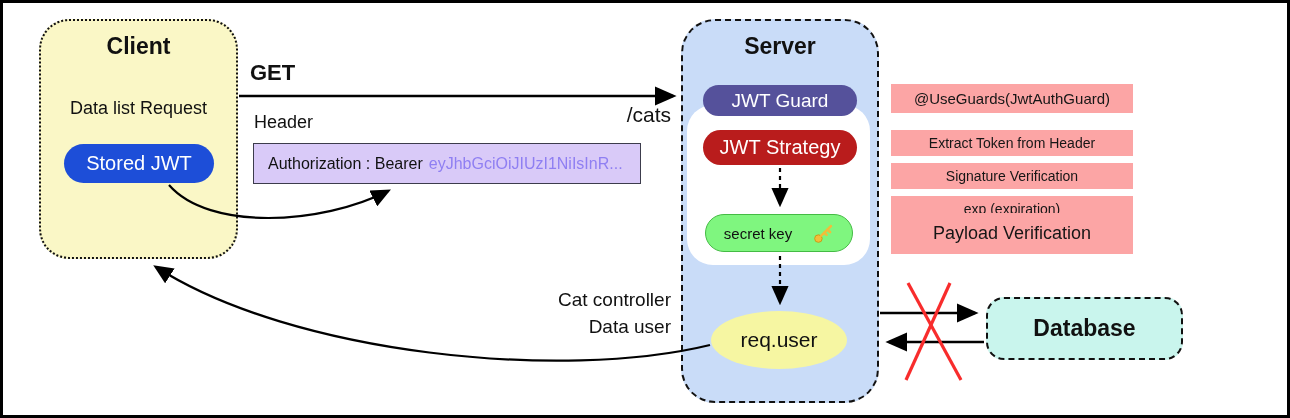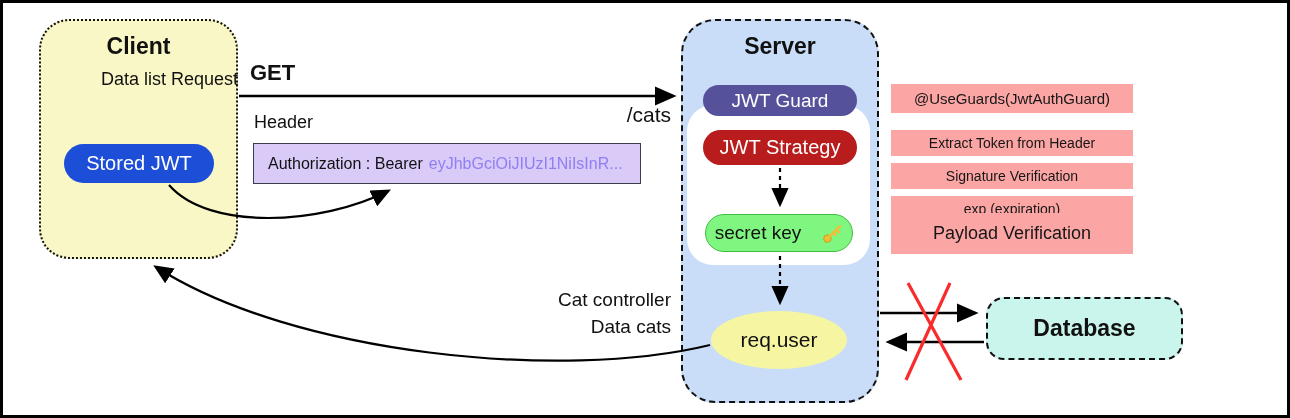--- a/index.html
+++ b/index.html
@@ -10,21 +10,21 @@
     font-family:"Liberation Sans", sans-serif; color:#111;
   }
   .abs { position:absolute; }
   .center { display:flex; align-items:center; justify-content:center; }
 
   
   .client-box { left:36px; top:16px; width:199px; height:240px;
     background:#FAF7C6; border:2.5px dotted #111; border-radius:30px; box-sizing:border-box; }
   .client-title { left:36px; top:30px; width:199px; text-align:center;
     font-size:23px; font-weight:bold; }
-  .client-sub { left:36px; top:66px; width:199px; text-align:right; font-size:18px; }
+  .client-sub { left:36px; top:95px; width:199px; text-align:center; font-size:18px; }
   .stored-jwt { left:61px; top:141px; width:150px; height:39px;
     background:#1d4ed8; border-radius:20px; color:#fff; font-size:20px; }
 
   
   .get-label { left:247px; top:57px; font-size:22px; font-weight:bold; }
   .cats-label { left:558px; top:100px; width:110px; text-align:right; font-size:21px; }
   .header-label { left:251px; top:109px; font-size:18px; }
   .auth-box { left:250px; top:140px; width:388px; height:41px;
     background:#D9CAF8; border:1.5px solid #3c3c4c; box-sizing:border-box;
     display:flex; align-items:center; padding-left:14px; font-size:16px; }
@@ -36,21 +36,21 @@
   .server-title { left:678px; top:30px; width:198px; text-align:center;
     font-size:23px; font-weight:bold; }
   .inner-white { left:684px; top:102px; width:183px; height:160px;
     background:#fff; border-radius:26px; }
   .jwt-guard { left:700px; top:82px; width:154px; height:31px;
     background:#55519B; border-radius:16px; color:#fff; font-size:19px; }
   .jwt-strategy { left:700px; top:127px; width:154px; height:35px;
     background:#b91c1c; border-radius:18px; color:#fff; font-size:20px; }
   .secret-key { left:702px; top:211px; width:148px; height:38px;
     background:#7FF67F; border:1.5px solid #44BB44; box-sizing:border-box;
-    border-radius:20px; font-size:19px; gap:21px; }
+    border-radius:20px; font-size:15px; gap:21px; }
   .req-user { left:708px; top:308px; width:136px; height:58px;
     background:#F6F6A2; border-radius:50%; font-size:21px; }
 
   
   .gray { left:888px; width:242px; background:#fca5a5; color:#161616;
     display:flex; align-items:center; justify-content:center; }
   .g1 { top:81px; height:29px; font-size:15px; }
   .g2 { top:127px; height:26px; font-size:14px; }
   .g3 { top:160px; height:26px; font-size:14px; }
   .g4 { top:193px; height:26px; font-size:14px; }
@@ -116,21 +116,21 @@
   </div>
 
   <div class="abs gray g1">@UseGuards(JwtAuthGuard)</div>
   <div class="abs gray g2">Extract Token from Header</div>
   <div class="abs gray g3">Signature Verification</div>
   <div class="abs gray g4">exp (expiration)</div>
   <div class="abs gray g5">Payload Verification</div>
 
   <div class="abs controller-label">
     <div>Cat controller</div>
-    <div>Data cats</div>
+    <div>Data user</div>
   </div>
 
   <div class="abs center database-box">
     <span>Database</span>
   </div>
 
   <svg class="abs overlay">
     <defs>
       <marker id="arw" markerWidth="9" markerHeight="8" refX="7.5" refY="4" orient="auto" markerUnits="strokeWidth">
         <path d="M0,0 L9,4 L0,8 Z" fill="#000"></path>

